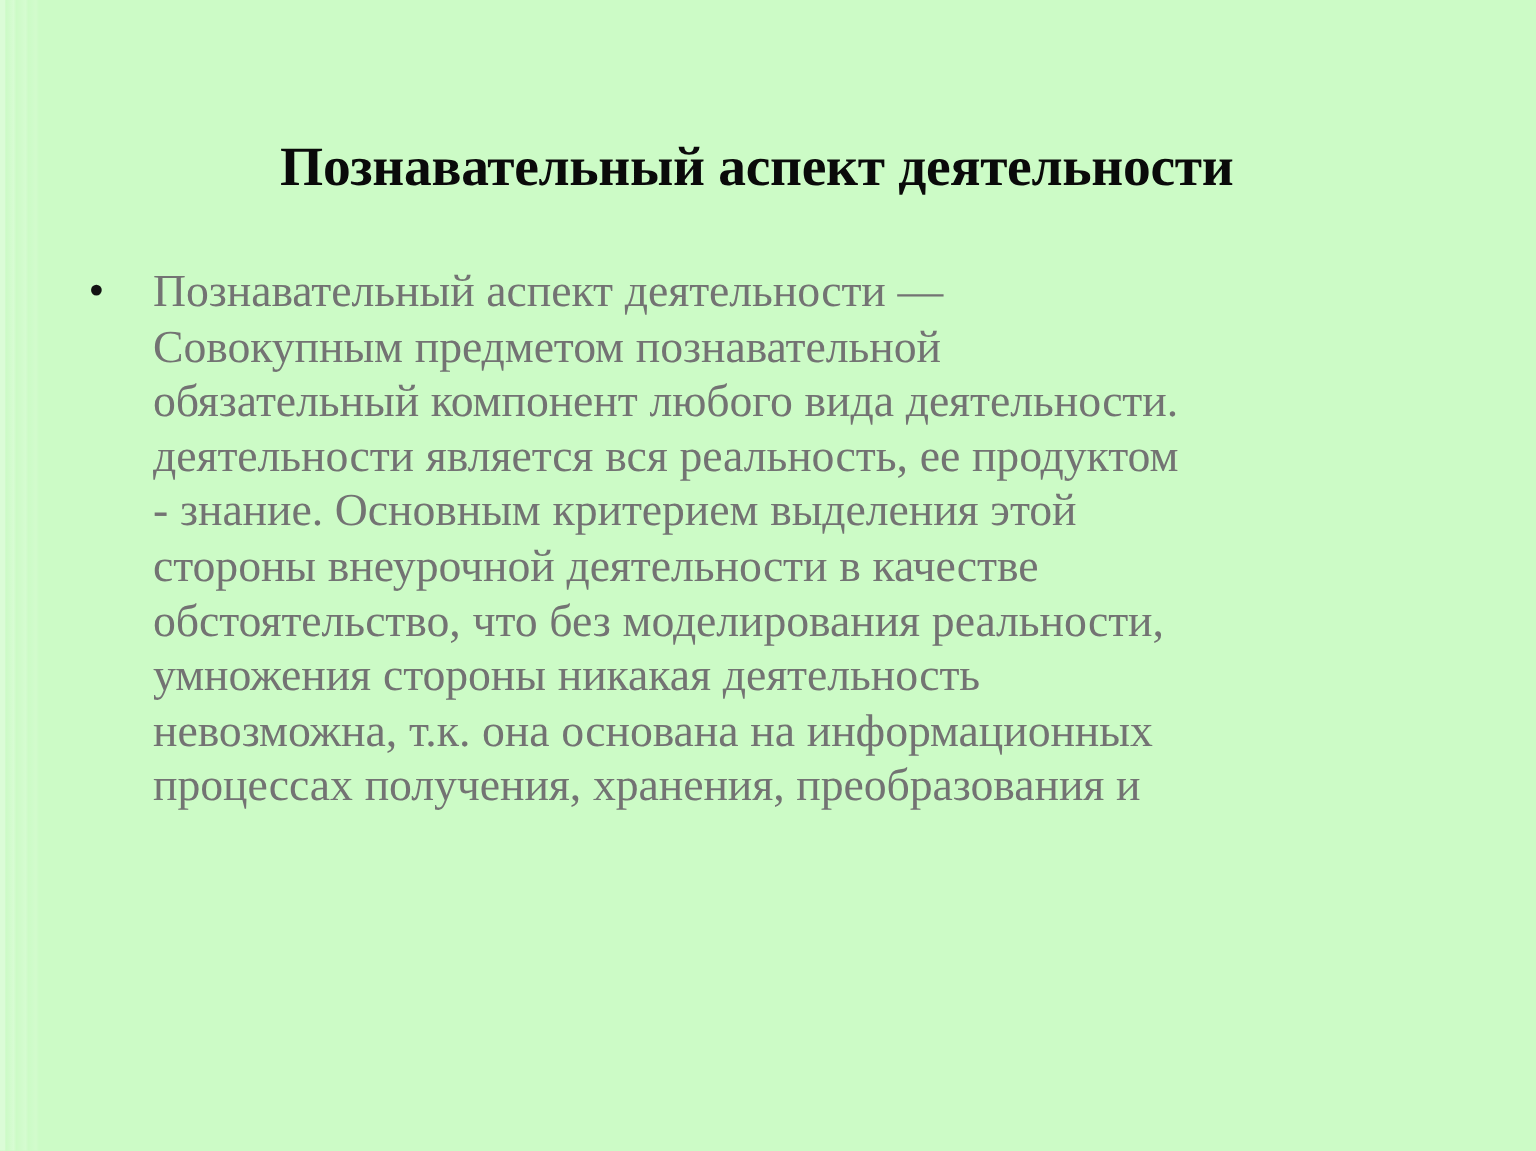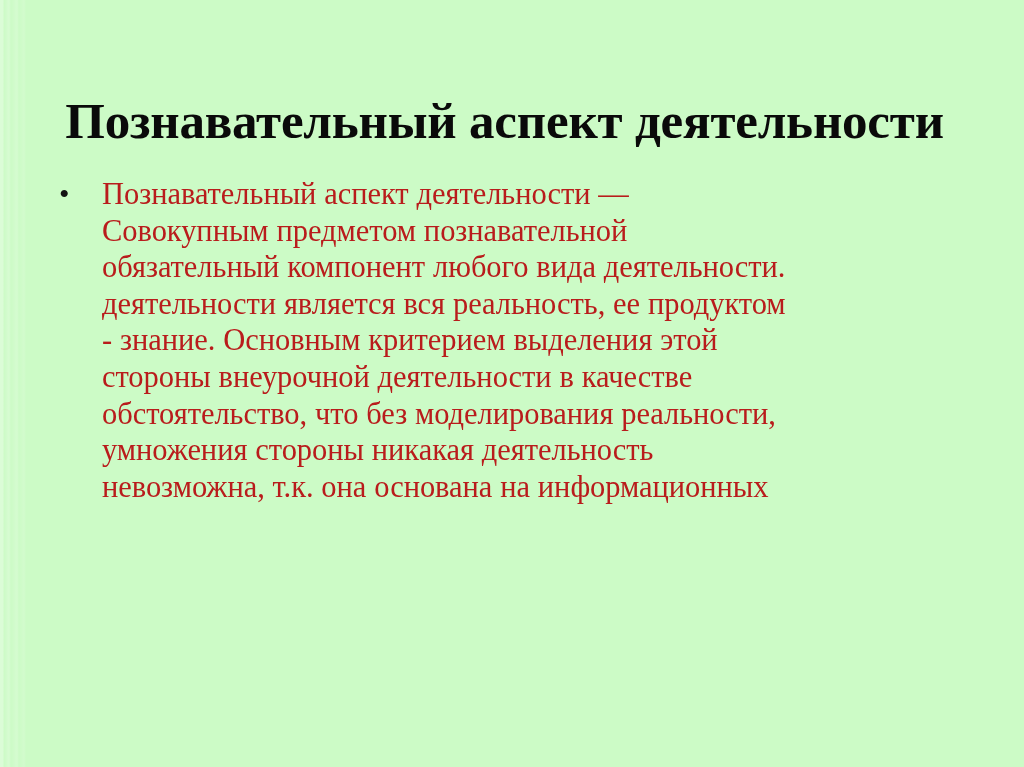--- a/index.html
+++ b/index.html
@@ -49,21 +49,21 @@
   }
 
   .slide-title {
     position: absolute;
     left: 0;
     top: 62px;
     width: 1009px;
     text-align: center;
     font-family: "Liberation Serif", "DejaVu Serif", serif;
     font-weight: bold;
-    font-size: 51px;
+    font-size: 37px;
     line-height: 50px;
     letter-spacing: -0.2px;
     color: #0a0a0a;
     white-space: nowrap;
   }
 
   .body-block {
     position: absolute;
     left: 52px;
     top: 176px;
@@ -83,21 +83,21 @@
     font-size: 30px;
     line-height: 36.6px;
     color: #121212;
     text-align: left;
   }
 
   .bullet-text {
     font-family: "Liberation Serif", "DejaVu Serif", serif;
     font-size: 30.5px;
     line-height: 36.6px;
-    color: #b91c1c;
+    color: #737373;
     letter-spacing: -0.05px;
     word-spacing: 0.3px;
   }
 
   .bullet-text .ln {
     display: block;
     white-space: nowrap;
   }
 </style>
 </head>
@@ -113,17 +113,18 @@
       <div class="bullet-text">
           <span class="ln">Познавательный аспект деятельности —</span>
           <span class="ln">Совокупным предметом познавательной</span>
           <span class="ln">обязательный компонент любого вида деятельности.</span>
           <span class="ln">деятельности является вся реальность, ее продуктом</span>
           <span class="ln">- знание. Основным критерием выделения этой</span>
           <span class="ln">стороны внеурочной деятельности в качестве</span>
           <span class="ln">обстоятельство, что без моделирования реальности,</span>
           <span class="ln">умножения стороны никакая деятельность</span>
           <span class="ln">невозможна, т.к. она основана на информационных</span>
+          <span class="ln">процессах получения, хранения, преобразования и</span>
         </div>
     </div>
   </div>
 
 </div>
 
 </body></html>

